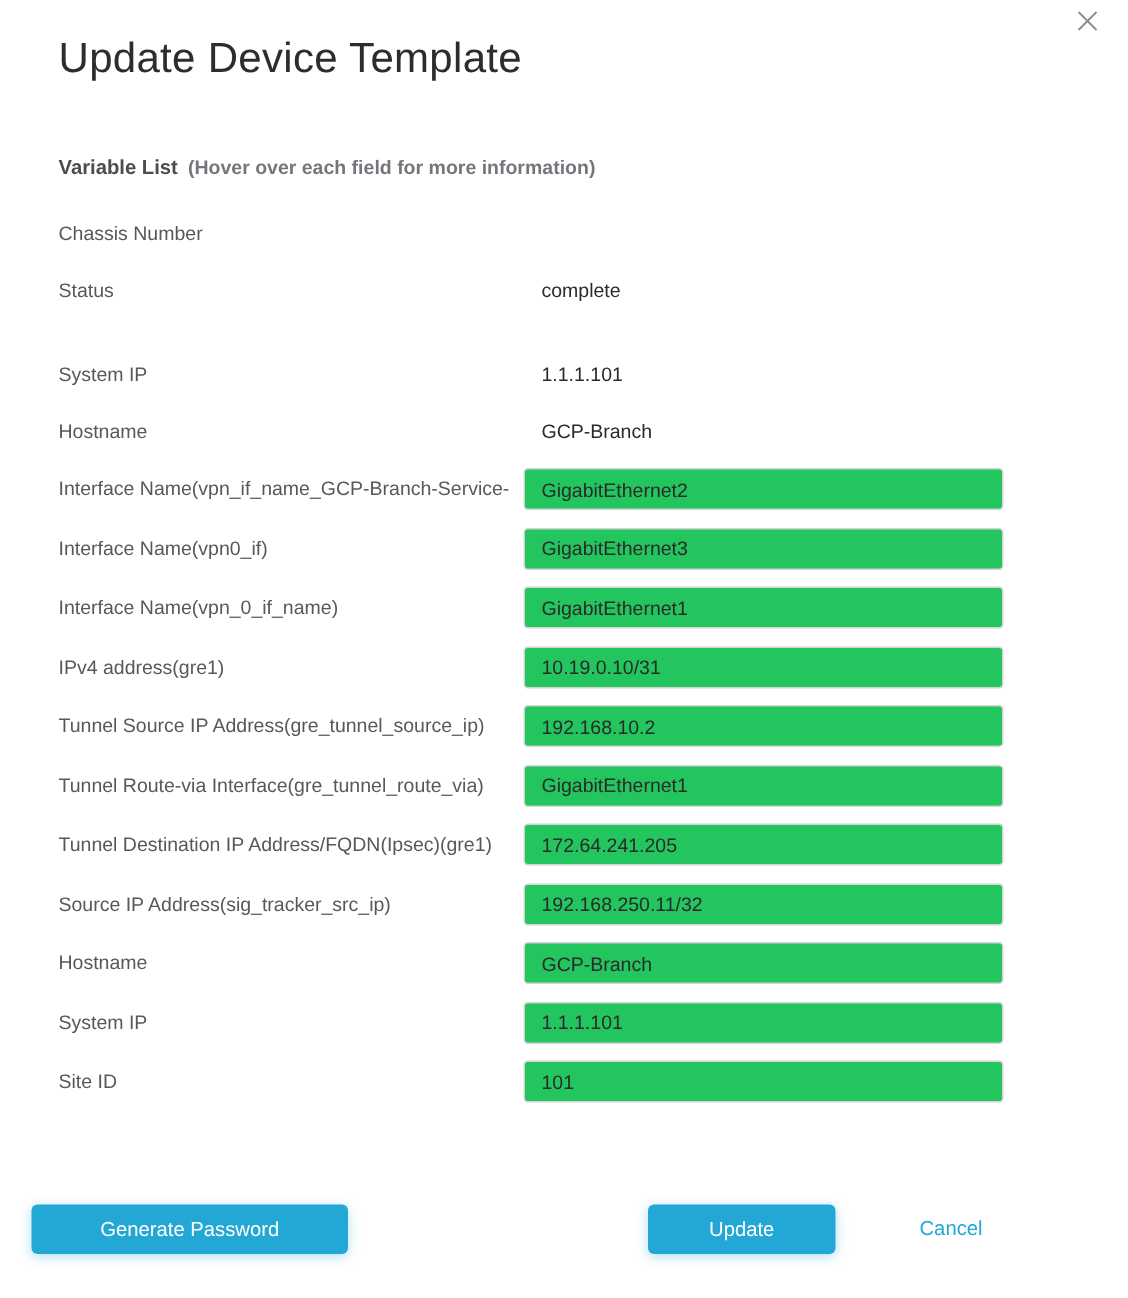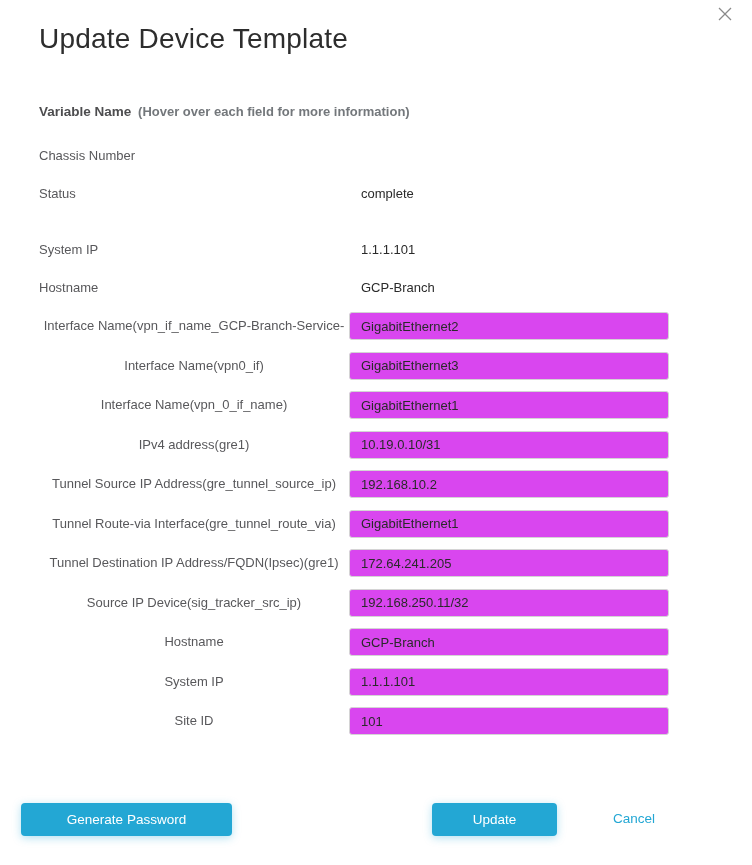--- a/index.html
+++ b/index.html
@@ -61,27 +61,27 @@
     white-space: nowrap;
     overflow: hidden;
   }
   .row-value {
     font-size: 13px;
     color: var(--value);
     padding-left: 12px;
   }
   .input-rows { margin-top: 6px; }
   .row-input { height: 39.5px; align-items: flex-start; }
-  .row-input .row-label { line-height: 28px; text-align: center; }
+  .row-input .row-label { line-height: 28px; }
   .field-input {
     width: 320px;
     height: 28px;
     border: 1px solid var(--border);
     border-radius: 3px;
-    background: #d946ef;
+    background: #22c55e;
     padding: 0 11px;
     font-family: "Liberation Sans", sans-serif;
     font-size: 13px;
     color: var(--value);
     outline: none;
   }
   .footer {
     position: relative;
     height: 40px;
     margin-top: 56px;
@@ -126,21 +126,21 @@
   <span class="close-btn">
     <svg width="14" height="14" viewBox="0 0 14 14">
       <line x1="1" y1="1" x2="13" y2="13" stroke="#8a8a8a" stroke-width="1.2"></line>
       <line x1="13" y1="1" x2="1" y2="13" stroke="#8a8a8a" stroke-width="1.2"></line>
     </svg>
   </span>
 
   <h1 class="page-title">Update Device Template</h1>
 
   <div class="section-header">
-    <span class="section-title">Variable Name</span>
+    <span class="section-title">Variable List</span>
     <span class="section-hint">(Hover over each field for more information)</span>
   </div>
 
   <div class="rows static-rows">
     <div class="row row-static">
       <div class="row-label">Chassis Number</div>
       <div class="row-value"></div>
     </div>
     <div class="row row-static gap-after">
       <div class="row-label">Status</div>
@@ -179,21 +179,21 @@
     </div>
     <div class="row row-input">
       <div class="row-label">Tunnel Route-via Interface(gre_tunnel_route_via)</div>
       <input class="field-input" type="text" value="GigabitEthernet1" style="">
     </div>
     <div class="row row-input">
       <div class="row-label">Tunnel Destination IP Address/FQDN(Ipsec)(gre1)</div>
       <input class="field-input" type="text" value="172.64.241.205" style="">
     </div>
     <div class="row row-input">
-      <div class="row-label">Source IP Device(sig_tracker_src_ip)</div>
+      <div class="row-label">Source IP Address(sig_tracker_src_ip)</div>
       <input class="field-input" type="text" value="192.168.250.11/32" style="">
     </div>
     <div class="row row-input">
       <div class="row-label">Hostname</div>
       <input class="field-input" type="text" value="GCP-Branch" style="">
     </div>
     <div class="row row-input">
       <div class="row-label">System IP</div>
       <input class="field-input" type="text" value="1.1.1.101" style="">
     </div>

